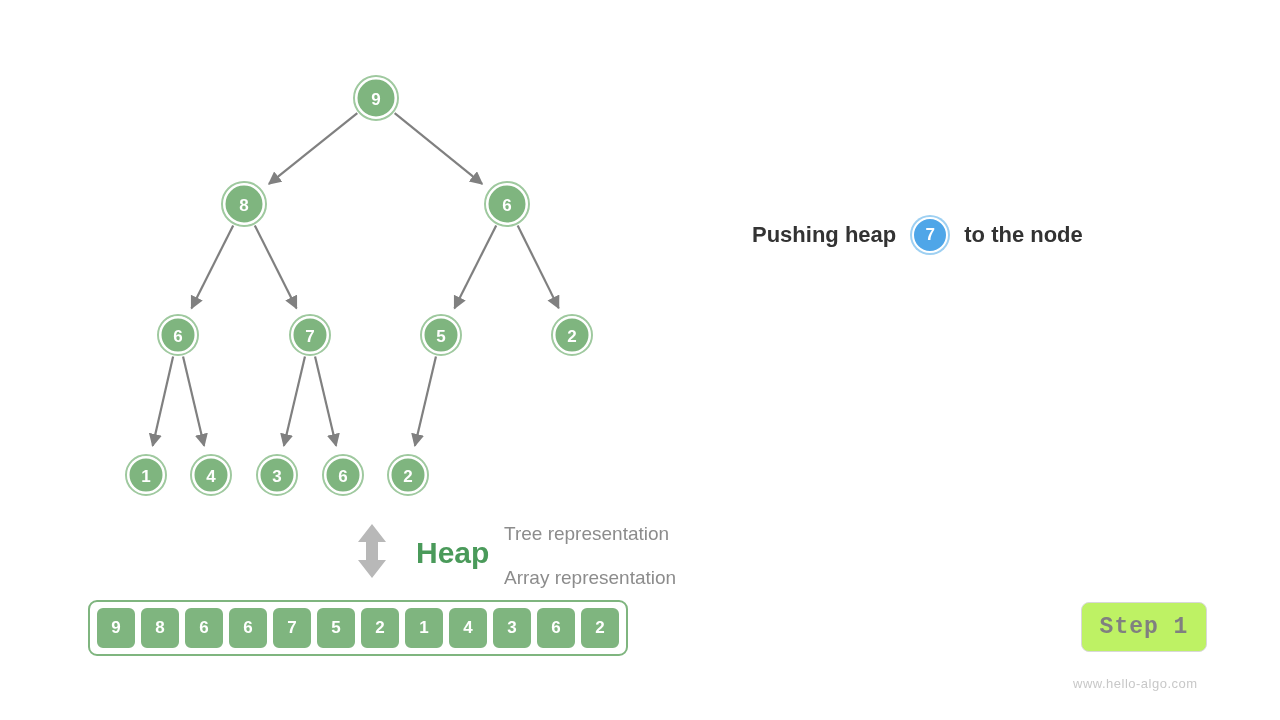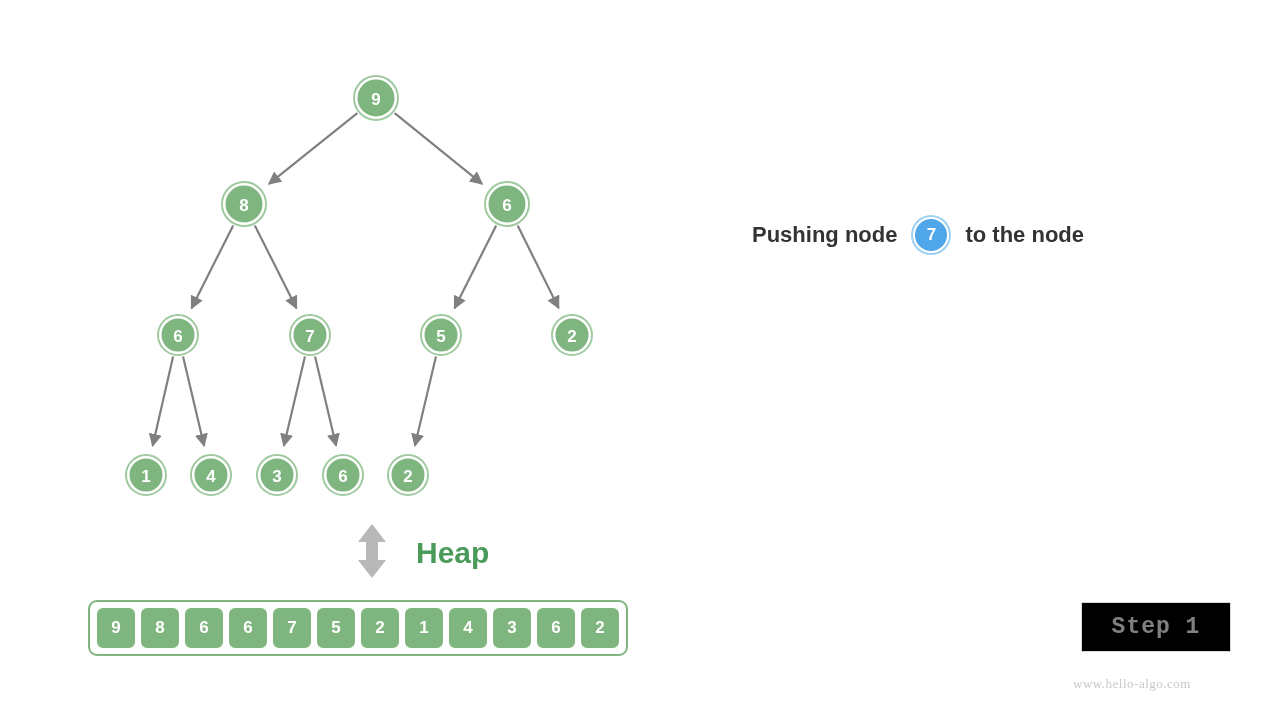--- a/index.html
+++ b/index.html
@@ -143,41 +143,41 @@
     align-items: center;
     justify-content: center;
     margin: 0 16px;
   }
 
   
   #step-box {
     position: absolute;
     left: 1081px;
     top: 602px;
-    width: 150px;
+    width: 126px;
     height: 50px;
     box-sizing: border-box;
-    background: #000000;
+    background: #bef264;
     border: 1.5px solid #d8d8d8;
-    border-radius: 0;
+    border-radius: 8px;
     display: flex;
     align-items: center;
     justify-content: center;
     color: #808080;
     font-family: "Liberation Mono", monospace;
     font-size: 23px;
     font-weight: bold;
     letter-spacing: 1px;
   }
   #watermark {
     position: absolute;
     left: 1073px;
     top: 676px;
     color: #c8c8c8;
-    font-family: Liberation Serif, serif;
+    font-family: Liberation Sans, sans-serif;
     font-size: 13px;
     letter-spacing: 0.5px;
   }
 </style>
 </head>
 <body>
 
 <svg id="tree-svg" viewBox="0 0 720 520" xmlns="http://www.w3.org/2000/svg">
   <defs>
     <marker id="arrowhead" markerWidth="7" markerHeight="7" refX="5.4" refY="3" orient="auto" markerUnits="strokeWidth">
@@ -259,38 +259,42 @@
         <text x="408" y="476" class="node-text">2</text>
       </g>
     </g>
 </svg>
 
 <div id="mid-block">
   <svg id="swap-arrow-icon" viewBox="0 0 40 58" xmlns="http://www.w3.org/2000/svg">
     <path d="M20 2 L34 20 L26 20 L26 38 L34 38 L20 56 L6 38 L14 38 L14 20 L6 20 Z" fill="#b8b8b8"></path>
   </svg>
   <div id="heap-label">Heap</div>
+  <div id="rep-labels">
+    <div class="rep-label">Tree representation</div>
+    <div class="rep-label">Array representation</div>
+  </div>
 </div>
 
 <div id="array-wrap">
     <div class="array-cell">9</div>
     <div class="array-cell">8</div>
     <div class="array-cell">6</div>
     <div class="array-cell">6</div>
     <div class="array-cell">7</div>
     <div class="array-cell">5</div>
     <div class="array-cell">2</div>
     <div class="array-cell">1</div>
     <div class="array-cell">4</div>
     <div class="array-cell">3</div>
     <div class="array-cell">6</div>
     <div class="array-cell">2</div>
   </div>
 
 <div id="status-line">
-  <span>Pushing node</span>
+  <span>Pushing heap</span>
   <span id="status-node-badge">7</span>
   <span>to the node</span>
 </div>
 
 <div id="step-box">Step 1</div>
 
 <div id="watermark">www.hello-algo.com</div>
 
 </body></html>

